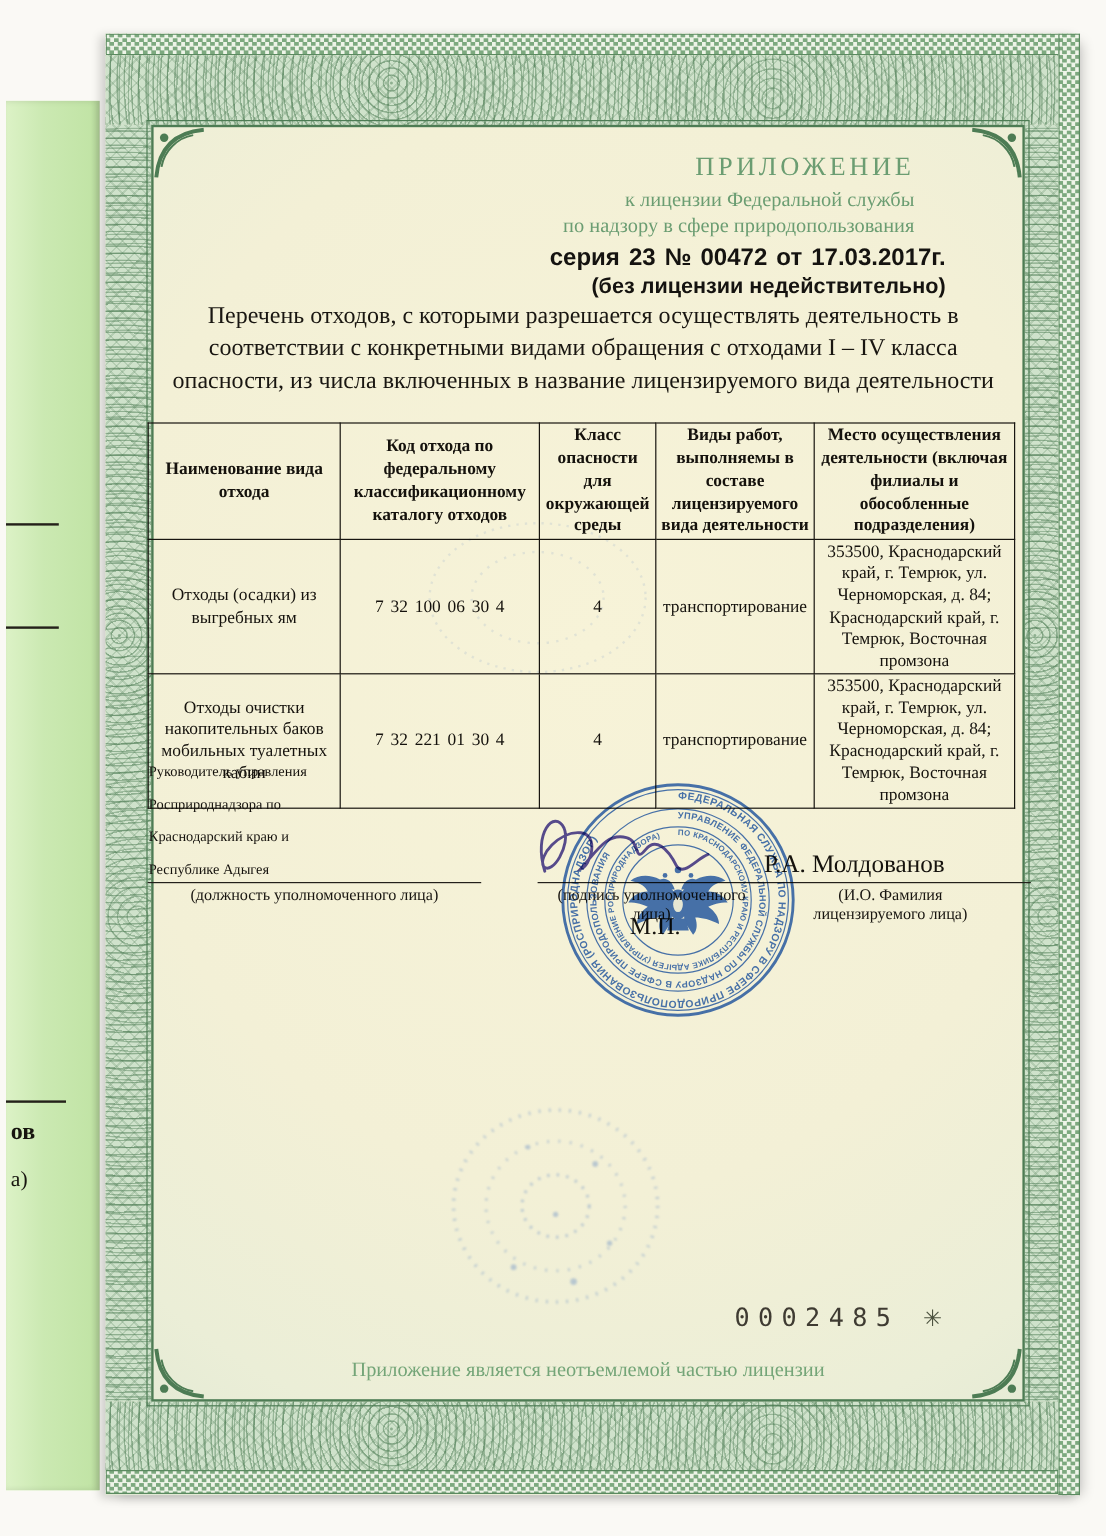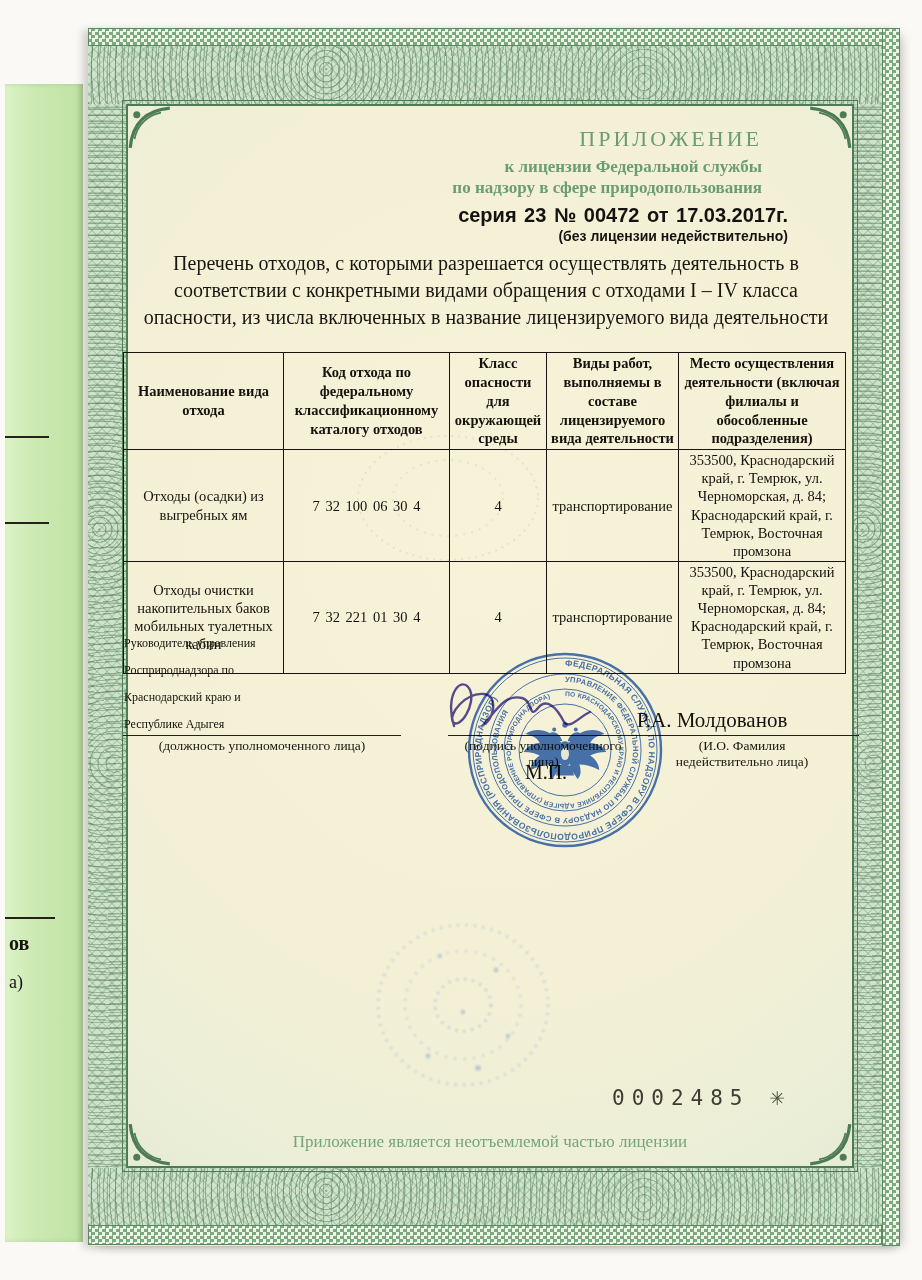--- a/index.html
+++ b/index.html
@@ -46,25 +46,25 @@
   .corner svg{display:block;width:100%;height:100%;}
   .corner-tl{left:40px;top:78px;}
   .corner-tr{right:48px;top:78px;transform:scaleX(-1);}
   .corner-bl{left:40px;bottom:80px;transform:scaleY(-1);}
   .corner-br{right:48px;bottom:80px;transform:scale(-1,-1);}
 
   
   .header-block{position:absolute;top:98px;right:112px;width:420px;text-align:right;}
   .hdr-green{color:#6b9d72;margin-right:26px;}
   .hdr-title{font-size:22px;letter-spacing:3px;margin-bottom:4px;}
-  .hdr-line{font-size:17px;line-height:21px;font-weight:bold;}
+  .hdr-line{font-size:17px;line-height:21px;}
   .hdr-series{margin-top:6px;color:#151310;font-family:"Liberation Sans","DejaVu Sans",sans-serif;
     font-weight:700;font-size:20px;word-spacing:2px;}
   .hdr-note{color:#151310;font-family:"Liberation Sans","DejaVu Sans",sans-serif;
-    font-weight:700;font-size:14px;margin-top:1px;}
+    font-weight:700;font-size:18px;margin-top:1px;}
 
   
   .doc-title{position:absolute;left:42px;top:222px;width:712px;text-align:center;
     color:#191611;font-size:20px;line-height:1.35;}
 
   
   .waste-table{position:absolute;left:35px;top:324px;border-collapse:collapse;table-layout:fixed;
     width:722px;color:#15120d;}
   .waste-table th,.waste-table td{border:1.6px solid #181510;vertical-align:middle;
     text-align:center;padding:1px 3px;overflow:hidden;}
@@ -220,21 +220,21 @@
     <div class="caption" style="left:348px;top:710px;width:214px;">
       <div>(подпись уполномоченного</div>
       <div>лица)</div>
     </div>
     <div class="sig-mp">М.П.</div>
 
     <div class="sig-name">Р.А. Молдованов</div>
     <div class="rule" style="left:537px;top:707px;width:234px;"></div>
     <div class="caption" style="left:537px;top:710px;width:234px;">
       <div>(И.О. Фамилия</div>
-      <div>недействительно лица)</div>
+      <div>лицензируемого лица)</div>
     </div>
 
     <div class="stamp">
       <svg viewBox="0 0 200 200" width="200" height="200">
         <defs>
           <path id="r84" d="M100,16 A84,84 0 1,1 99.9,16"></path>
           <path id="r68" d="M100,32 A68,68 0 1,1 99.9,32"></path>
           <path id="r54" d="M100,46 A54,54 0 1,1 99.9,46"></path>
         </defs>
         <circle cx="100" cy="100" r="96" fill="none" stroke="#2f63be" stroke-width="2.4"></circle>

